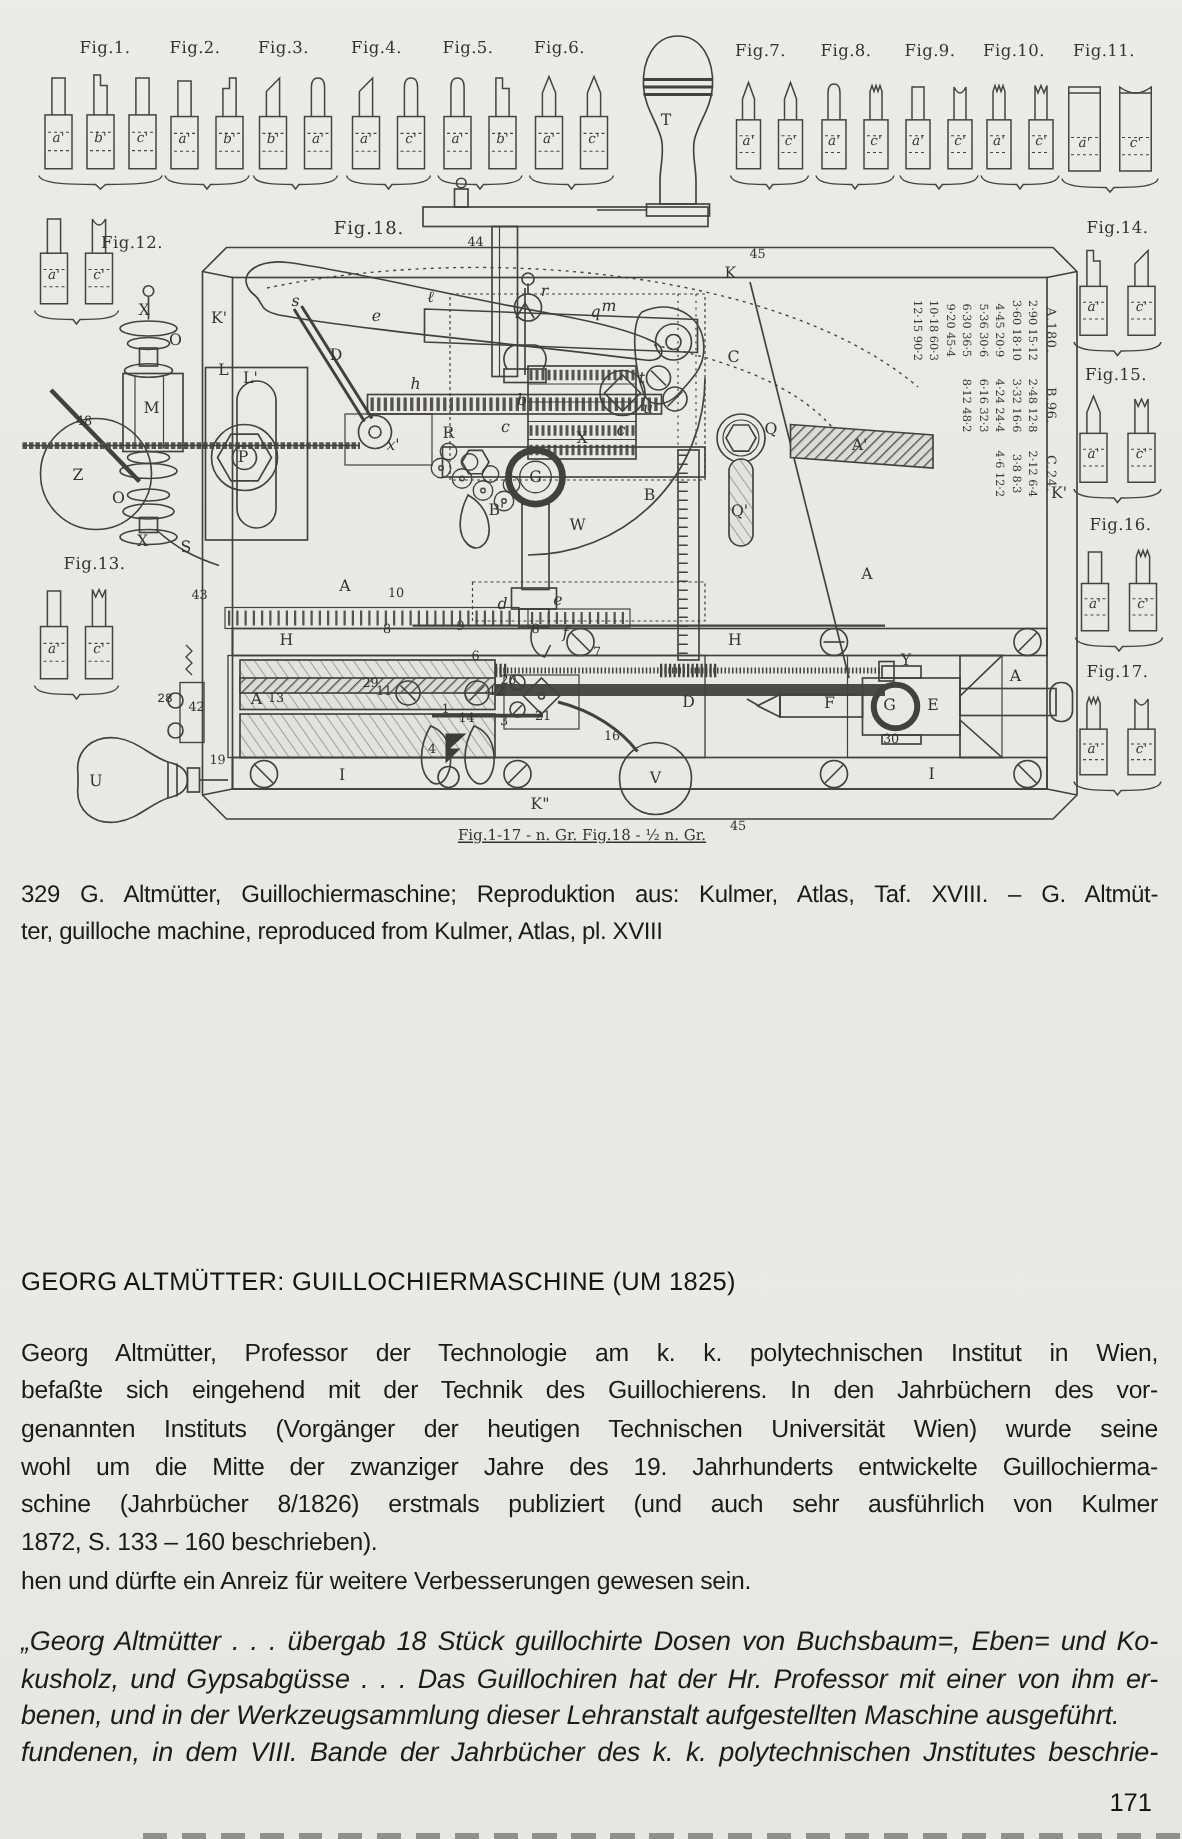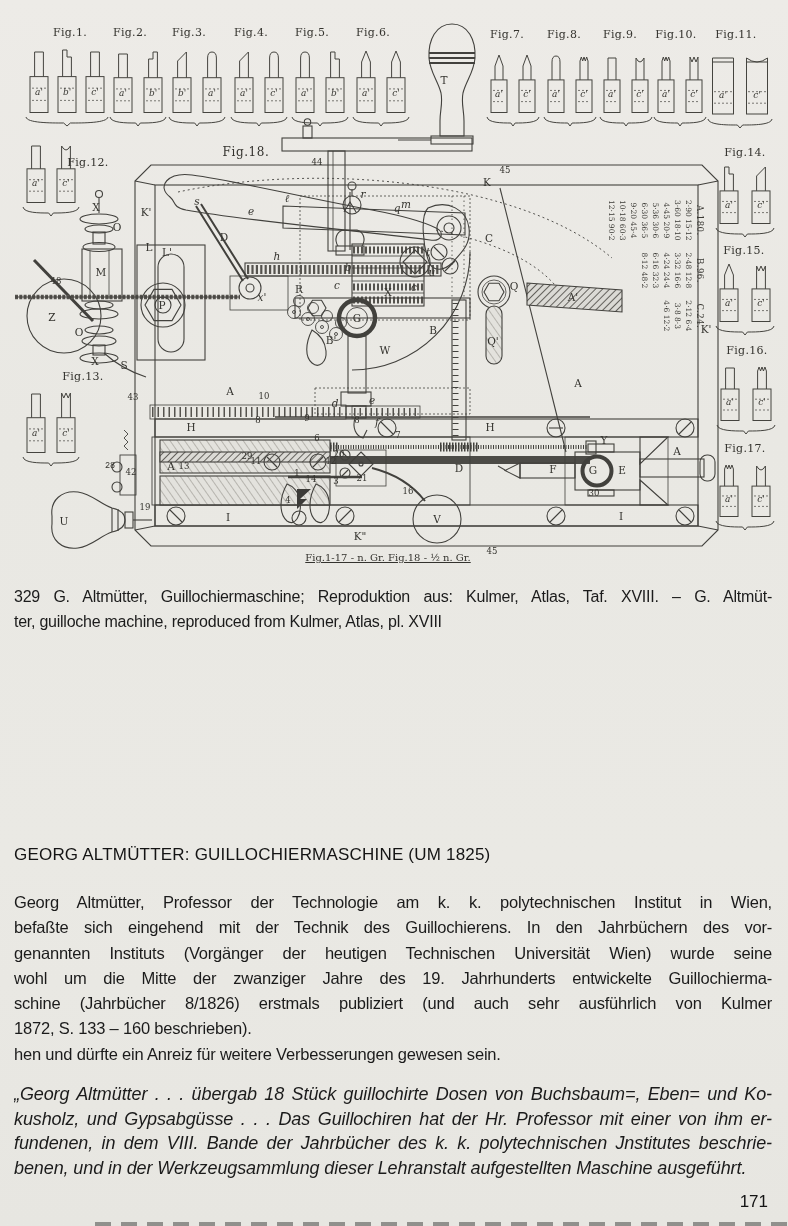--- a/index.html
+++ b/index.html
@@ -504,21 +504,21 @@
     <g stroke="#45443f" fill="none" stroke-width="1">
       <rect x="2" y="28.8" width="18" height="33.7"></rect>
       <path d="M6.6,28.8 L6.6,6 Q11,14 15.399999999999999,6 L15.399999999999999,28.8"></path>
       <path d="M4,39.68 H18 M4,51.2 H18" stroke-dasharray="2,2" stroke-width="0.7"></path>
       <text x="11" y="46.08" text-anchor="middle" font-family="DejaVu Serif,serif" font-size="9" font-style="italic" fill="#3a3934" stroke="none">c'</text>
     </g>
           </svg></div>
         <div class="toolwrap" style="left: 22px; top: 206px;"><svg width="58" height="11" viewBox="0 0 58 11">
     <path d="M1,1 C2,7 17.4,7 26.68,7 L29,10 L31.32,7 C40.599999999999994,7 56,7 57,1" stroke="#45443f" fill="none" stroke-width="1"></path>
           </svg></div>
-        <span class="figcap" style="left: 63px; top: 376px; margin-left: 20px;">Fig.13.</span>
+        <span class="figcap" style="left: 63px; top: 376px;">Fig.13.</span>
         <div class="toolwrap" style="left: 25px; top: 388px;"><svg width="22" height="66" viewBox="0 0 22 66">
     <g stroke="#45443f" fill="none" stroke-width="1">
       <rect x="2" y="29.7" width="18" height="34.8"></rect>
       <path d="M6.6,29.7 L6.6,6 L15.399999999999999,6 L15.399999999999999,29.7"></path>
       <path d="M4,40.92 H18 M4,52.800000000000004 H18" stroke-dasharray="2,2" stroke-width="0.7"></path>
       <text x="11" y="47.519999999999996" text-anchor="middle" font-family="DejaVu Serif,serif" font-size="9" font-style="italic" fill="#3a3934" stroke="none">a'</text>
     </g>
           </svg></div>
         <div class="toolwrap" style="left: 55px; top: 388px;"><svg width="22" height="66" viewBox="0 0 22 66">
     <g stroke="#45443f" fill="none" stroke-width="1">
@@ -741,20 +741,20 @@
       <div class="tl jl">genannten Instituts (Vorgänger der heutigen Technischen Universität Wien) wurde seine</div>
       <div class="tl jl">wohl um die Mitte der zwanziger Jahre des 19. Jahrhunderts entwickelte Guillochierma-</div>
       <div class="tl jl">schine (Jahrbücher 8/1826) erstmals publiziert (und auch sehr ausführlich von Kulmer</div>
       <div class="tl">1872, S. 133 – 160 beschrieben).</div>
       <div class="tl">hen und dürfte ein Anreiz für weitere Verbesserungen gewesen sein.</div>
     </div>
 
   <div class="txt quoteblk">
       <div class="tl jl">„Georg Altmütter . . . übergab 18 Stück guillochirte Dosen von Buchsbaum=, Eben= und Ko-</div>
       <div class="tl jl">kusholz, und Gypsabgüsse . . . Das Guillochiren hat der Hr. Professor mit einer von ihm er-</div>
+      <div class="tl">benen, und in der Werkzeugsammlung dieser Lehranstalt aufgestellten Maschine ausgeführt.</div>
       <div class="tl jl">fundenen, in dem VIII. Bande der Jahrbücher des k. k. polytechnischen Jnstitutes beschrie-</div>
-      <div class="tl">benen, und in der Werkzeugsammlung dieser Lehranstalt aufgestellten Maschine ausgeführt.</div>
     </div>
 
   <div class="pagenum">171</div>
 
   <div class="bottomedge"></div>
 </div>
 
 </body></html>

